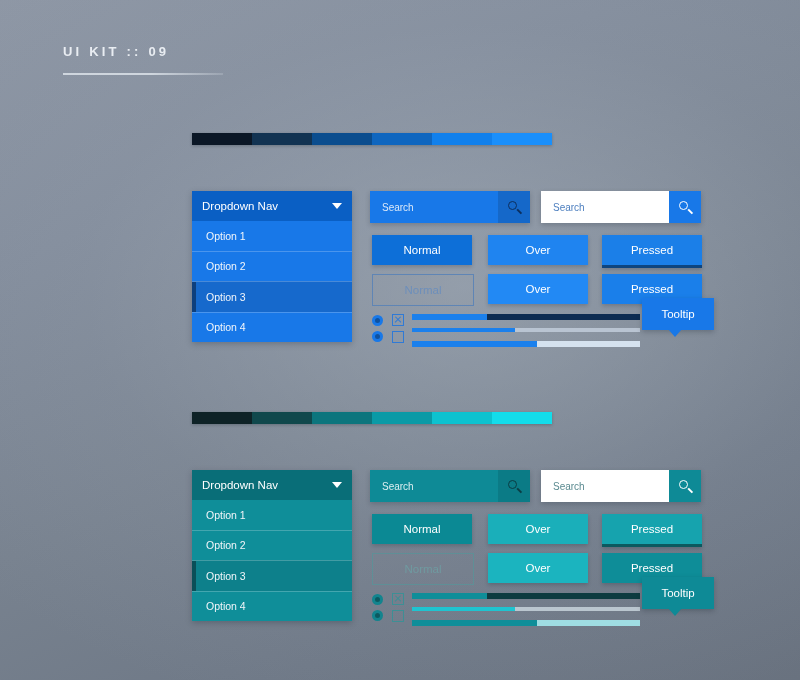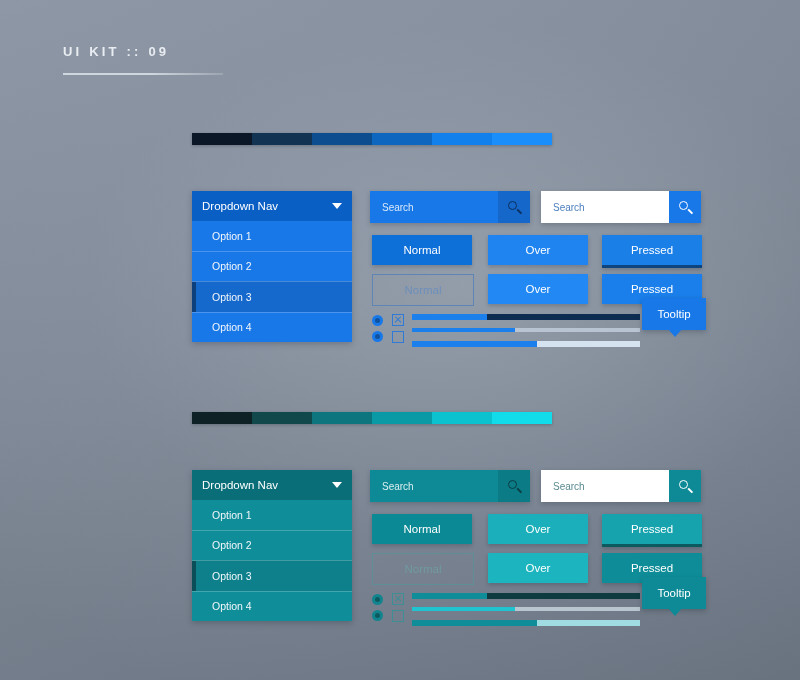--- a/index.html
+++ b/index.html
@@ -29,21 +29,21 @@
     box-shadow:0 1px 3px rgba(20,28,40,0.28);}
   .palette .sw{flex:1 1 0;height:100%;}
 
   
   .dropdown{position:absolute;width:160px;
     box-shadow:0 2px 6px rgba(20,28,40,0.25);}
   .dd-head{height:30px;display:flex;align-items:center;justify-content:space-between;
     padding:0 10px;color:#ffffff;font-size:11.5px;}
   .dd-caret{width:0;height:0;border-left:5px solid transparent;border-right:5px solid transparent;
     border-top:6px solid #ffffff;}
-  .dd-opt{height:29.5px;display:flex;align-items:center;padding-left:20px;
+  .dd-opt{height:29.5px;display:flex;align-items:center;padding-left:14px;
     color:#f2f6fa;font-size:10.5px;position:relative;}
   .dd-opt + .dd-opt{border-top:1px solid rgba(255,255,255,0.22);}
   .dd-opt.active::before{content:"";position:absolute;left:0;top:0;bottom:0;width:4px;}
 
   
   .search-filled{position:absolute;width:160px;height:32px;display:flex;align-items:center;
     box-shadow:0 2px 5px rgba(20,28,40,0.22);}
   .search-filled .txt{flex:1;padding-left:12px;font-size:10px;color:#e4edf7;}
   .search-filled .btn{width:32px;height:32px;display:flex;align-items:center;justify-content:center;}
 
@@ -69,21 +69,21 @@
   .chk{position:absolute;width:12px;height:12px;box-sizing:border-box;border:1.5px solid;}
   .chk.on::before,.chk.on::after{content:"";position:absolute;left:1px;top:4.2px;width:7.5px;height:1.4px;}
   .chk.on::before{transform:rotate(45deg);}
   .chk.on::after{transform:rotate(-45deg);}
 
   
   .prog{position:absolute;overflow:hidden;}
   .prog .fill{height:100%;}
 
   
-  .tooltip{position:absolute;width:64px;height:32px;display:flex;align-items:center;justify-content:center;
+  .tooltip{position:absolute;width:72px;height:32px;display:flex;align-items:center;justify-content:center;
     color:#ffffff;font-size:11.5px;box-shadow:0 2px 5px rgba(20,28,40,0.25);}
   .tooltip .tip{position:absolute;bottom:-7px;left:26px;width:0;height:0;
     border-left:7px solid transparent;border-right:7px solid transparent;border-top:8px solid;}
 </style>
 </head>
 <body>
 
 <div class="stage">
 
   <div class="kit-title">UI KIT :: 09</div>

